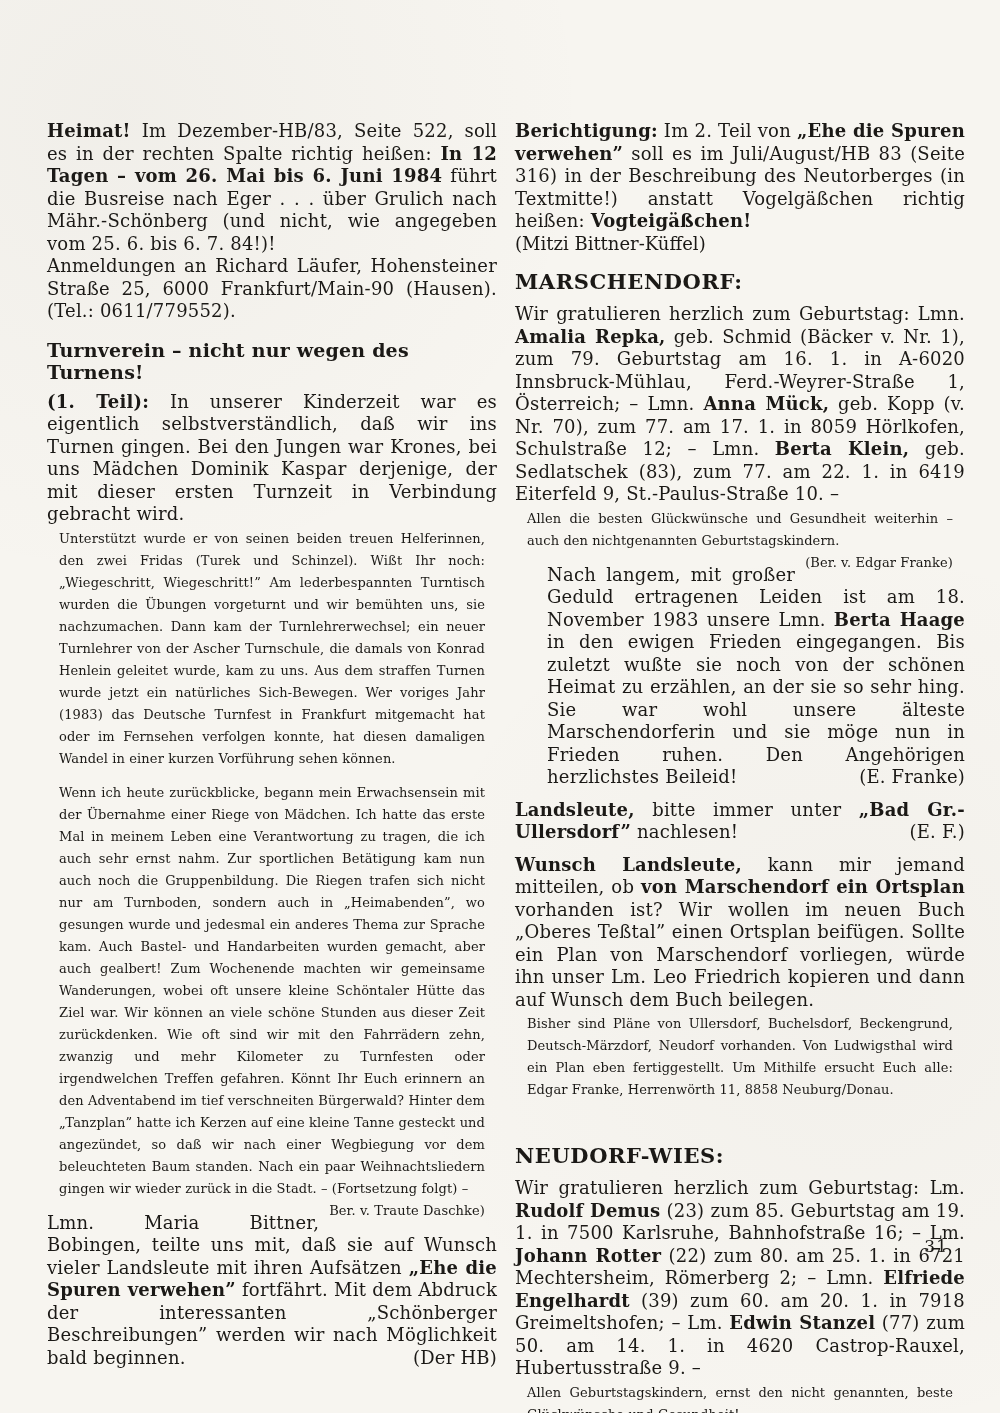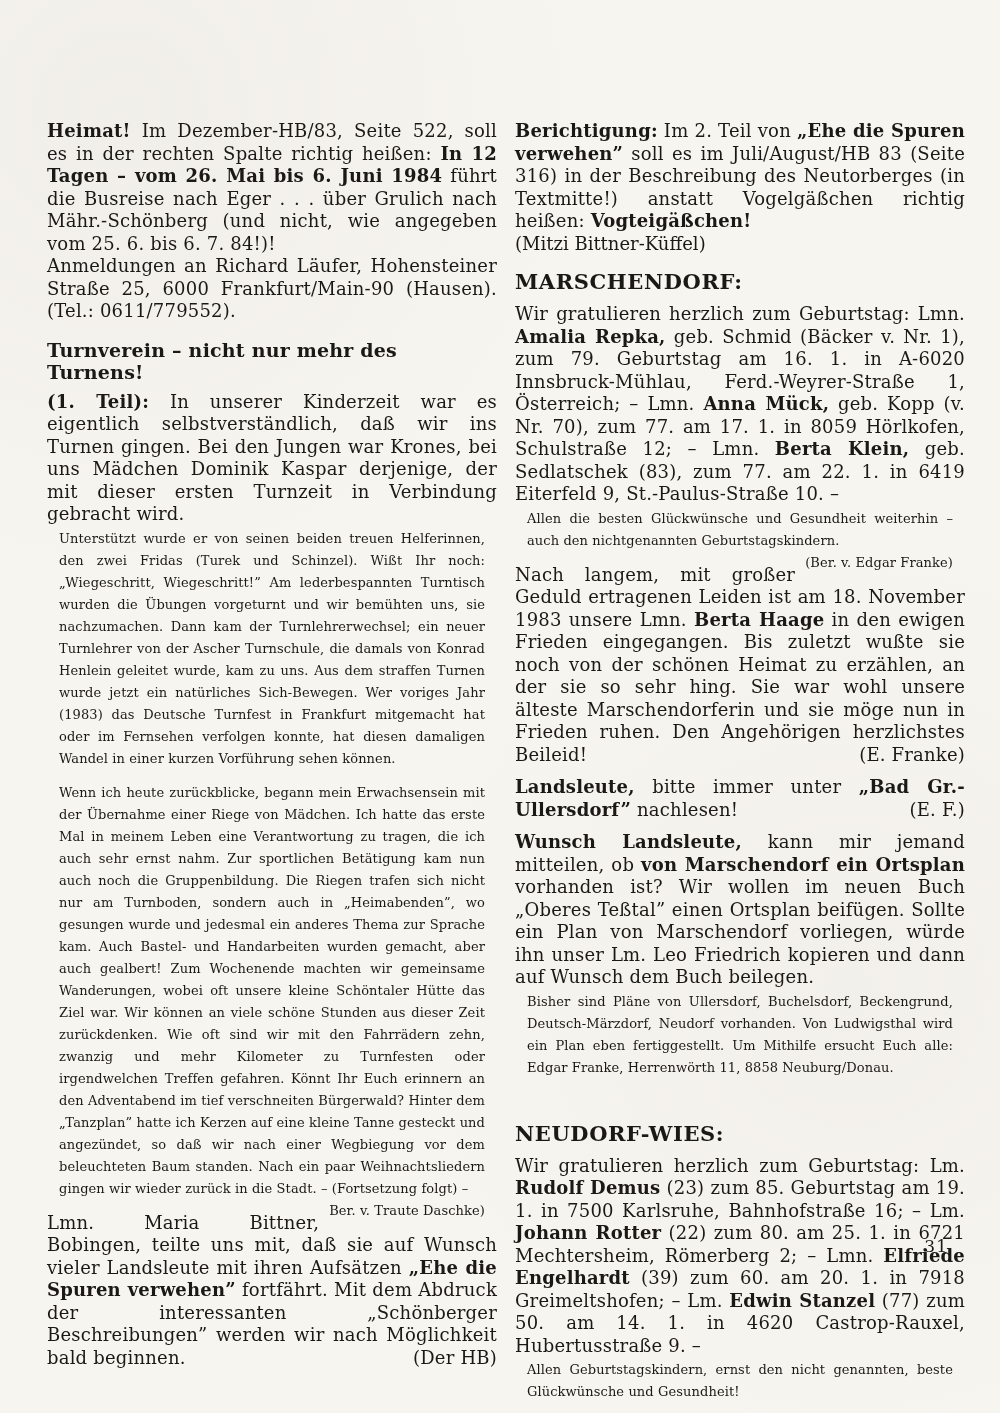--- a/index.html
+++ b/index.html
@@ -53,21 +53,21 @@
     font-weight: bold;
     letter-spacing: 0.6px;
     margin: 14px 0 9px 0;
   }
   .byline-float { float: right; padding-left: 10px; white-space: nowrap; }
   .byline-line { text-align: left; margin: 0; }
   .byline-line.body-size { font-size: 18px; line-height: 22.5px; }
   .byline-line.small-size { font-size: 12px; line-height: 18px; }
 
   .mt2  { margin-top: 2px; }
-  .mt6  { margin-top: 6px; }
+  .mt6  { margin-top: 6px; margin-left: 32px; }
   .mt10 { margin-top: 10px; }
   .mt26 { margin-top: 42px; }
 
   .page-number {
     position: absolute;
     top: 1236px;
     right: 52px;
     font-size: 17px;
     letter-spacing: 1px;
   }
@@ -76,21 +76,21 @@
 </head>
 <body>
 
 <div class="page">
   <div class="columns">
 
     <div class="col">
       <p class="body-para"><b>Heimat!</b><span> Im Dezember-HB/83, Seite 522, soll es in der rechten Spalte richtig heißen: </span><b>In 12 Tagen – vom 26. Mai bis 6. Juni 1984</b><span> führt die Busreise nach Eger . . . über Grulich nach Mähr.-Schönberg (und nicht, wie angegeben vom 25. 6. bis 6. 7. 84!)!</span></p>
       <p class="body-para"><span>Anmeldungen an Richard Läufer, Hohensteiner Straße 25, 6000 Frankfurt/Main-90 (Hausen). (Tel.: 0611/779552).</span></p>
 
-      <h2 class="article-heading">Turnverein – nicht nur mehr des Turnens!</h2>
+      <h2 class="article-heading">Turnverein – nicht nur wegen des Turnens!</h2>
 
       <p class="body-para"><b>(1. Teil):</b><span> In unserer Kinderzeit war es eigentlich selbstverständlich, daß wir ins Turnen gingen. Bei den Jungen war Krones, bei uns Mädchen Dominik Kaspar derjenige, der mit dieser ersten Turnzeit in Verbindung gebracht wird.</span></p>
 
       <p class="small-para mt2"><span>Unterstützt wurde er von seinen beiden treuen Helferinnen, den zwei Fridas (Turek und Schinzel). Wißt Ihr noch: „Wiegeschritt, Wiegeschritt!” Am lederbespannten Turntisch wurden die Übungen vorgeturnt und wir bemühten uns, sie nachzumachen. Dann kam der Turnlehrerwechsel; ein neuer Turnlehrer von der Ascher Turnschule, die damals von Konrad Henlein geleitet wurde, kam zu uns. Aus dem straffen Turnen wurde jetzt ein natürliches Sich-Bewegen. Wer voriges Jahr (1983) das Deutsche Turnfest in Frankfurt mitgemacht hat oder im Fernsehen verfolgen konnte, hat diesen damaligen Wandel in einer kurzen Vorführung sehen können.</span></p>
 
       <p class="small-para"><span>Wenn ich heute zurückblicke, begann mein Erwachsensein mit der Übernahme einer Riege von Mädchen. Ich hatte das erste Mal in meinem Leben eine Verantwortung zu tragen, die ich auch sehr ernst nahm. Zur sportlichen Betätigung kam nun auch noch die Gruppenbildung. Die Riegen trafen sich nicht nur am Turnboden, sondern auch in „Heimabenden”, wo gesungen wurde und jedesmal ein anderes Thema zur Sprache kam. Auch Bastel- und Handarbeiten wurden gemacht, aber auch gealbert! Zum Wochenende machten wir gemeinsame Wanderungen, wobei oft unsere kleine Schöntaler Hütte das Ziel war. Wir können an viele schöne Stunden aus dieser Zeit zurückdenken. Wie oft sind wir mit den Fahrrädern zehn, zwanzig und mehr Kilometer zu Turnfesten oder irgendwelchen Treffen gefahren. Könnt Ihr Euch erinnern an den Adventabend im tief verschneiten Bürgerwald? Hinter dem „Tanzplan” hatte ich Kerzen auf eine kleine Tanne gesteckt und angezündet, so daß wir nach einer Wegbiegung vor dem beleuchteten Baum standen. Nach ein paar Weihnachtsliedern gingen wir wieder zurück in die Stadt. – (Fortsetzung folgt) – </span><span class="byline-float">Ber. v. Traute Daschke)</span></p>
 
       <p class="body-para mt10"><span>Lmn. Maria Bittner, Bobingen, teilte uns mit, daß sie auf Wunsch vieler Landsleute mit ihren Aufsätzen </span><b>„Ehe die Spuren verwehen”</b><span> fortfährt. Mit dem Abdruck der interessanten „Schönberger Beschreibungen” werden wir nach Möglichkeit bald beginnen. </span><span class="byline-float">(Der HB)</span></p>
     </div>
 

